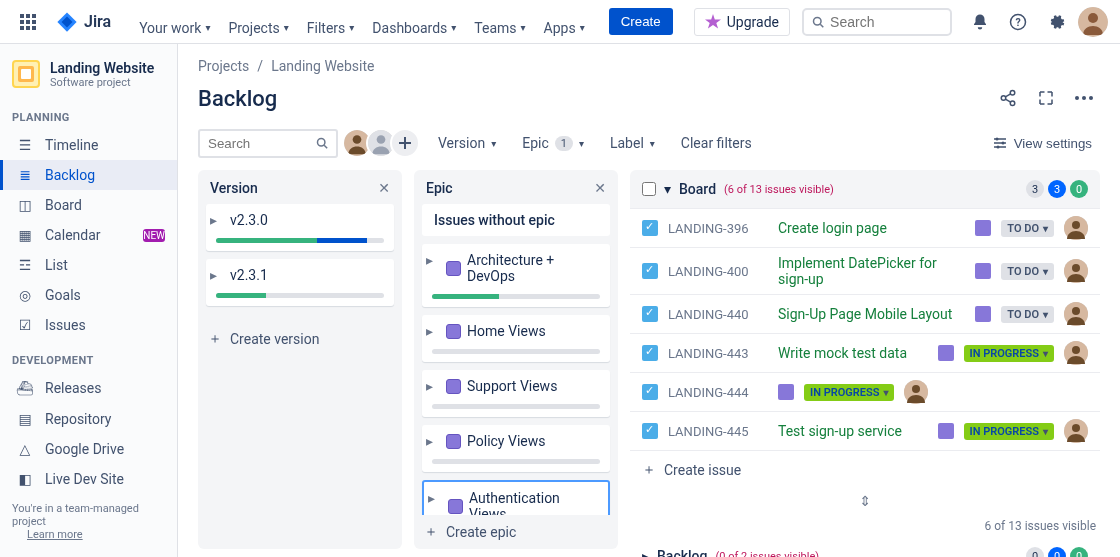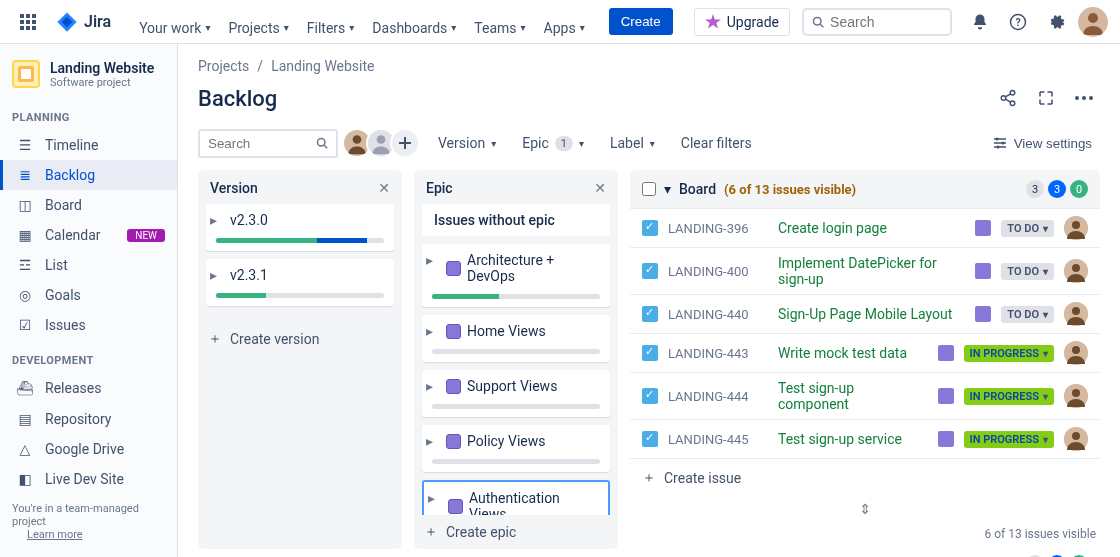--- a/index.html
+++ b/index.html
@@ -83,21 +83,21 @@
 .side-section-label {
   font-size:11px; font-weight:700; color:#6b778c; letter-spacing:.4px;
   padding: 14px 12px 6px;
 }
 .side-item {
   display:flex; align-items:center; gap:10px; padding:7px 12px; cursor:pointer;
   color:#42526e; border-left:3px solid transparent;
 }
 .side-item.active { background:#e9ecf5; color:#0052cc; border-left-color:#0052cc; }
 .side-item .si-icon { width:20px; display:flex; justify-content:center; }
-.side-item .badge { margin-left:auto; font-size:10px; background:#a21caf; color:#fff; border-radius:3px; padding:1px 8px; }
+.side-item .badge { margin-left:auto; font-size:10px; background:#a21caf; color:#fff; border-radius:3px; padding:1px 0; }
 .side-footer {
   margin-top:auto; padding:8px 12px; font-size:11px; color:#6b778c;
 }
 
 .main { flex:1; display:flex; flex-direction:column; overflow:hidden; }
 .crumbs { display:flex; gap:8px; padding:14px 20px 4px; font-size:14px; color:#6b778c; align-items:center;}
 .crumbs a { color:#6b778c; text-decoration:none; cursor:pointer;}
 .crumbs .slash { color:#6b778c; }
 .page-header { display:flex; align-items:center; padding: 4px 20px 10px; }
 .page-title { font-size:22px; font-weight:500; color:#172b4d; }
@@ -160,21 +160,21 @@
 
 
 .board-panel {
   background:#f4f5f7; border-radius:6px; display:flex; flex-direction:column;
 }
 .board-head {
   display:flex; align-items:center; gap:8px; padding:10px 12px;
 }
 .board-head input[type=checkbox]{ width:14px; height:14px; }
 .board-head .bh-title { font-weight:500; }
-.board-head .bh-count { color:#a16207; font-size:13px;font-weight:bold; }
+.board-head .bh-count { color:#be185d; font-size:11px; }
 .board-head .badges { margin-left:auto; display:flex; gap:4px; }
 .badge-pill {
   min-width:18px; height:18px; border-radius:9px; font-size:11px;
   display:flex; align-items:center; justify-content:center; padding:0 5px;
 }
 .bp-grey { background:#dfe1e6; color:#172b4d; }
 .bp-blue { background:#0065ff; color:#fff; }
 .bp-green { background:#36b37e; color:#fff; }
 
 .issue-row {
@@ -626,21 +626,20 @@
                   <svg viewBox="0 0 24 24">
                     <circle cx="12" cy="12" r="12" fill="#d6b8a0"></circle>
                     <circle cx="12" cy="9" r="4" fill="#6b4b2b"></circle>
                     <path fill="#6b4b2b" d="M3 23c0-5 4-8 9-8s9 3 9 8z"></path>
                   </svg>
                 </span>
               </div>
               <div class="issue-row">
     <span class="issue-type"></span>
     <span class="issue-key">LANDING-444</span>
-    <span class="issue-summary">Test sign-up component</span>
     <span class="epic-chip"></span>
     <span class="status-chip inprog">IN PROGRESS <span class="chev">▾</span></span>
     <span class="row-avatar">
                   <svg viewBox="0 0 24 24">
                     <circle cx="12" cy="12" r="12" fill="#d6b8a0"></circle>
                     <circle cx="12" cy="9" r="4" fill="#6b4b2b"></circle>
                     <path fill="#6b4b2b" d="M3 23c0-5 4-8 9-8s9 3 9 8z"></path>
                   </svg>
                 </span>
               </div>

